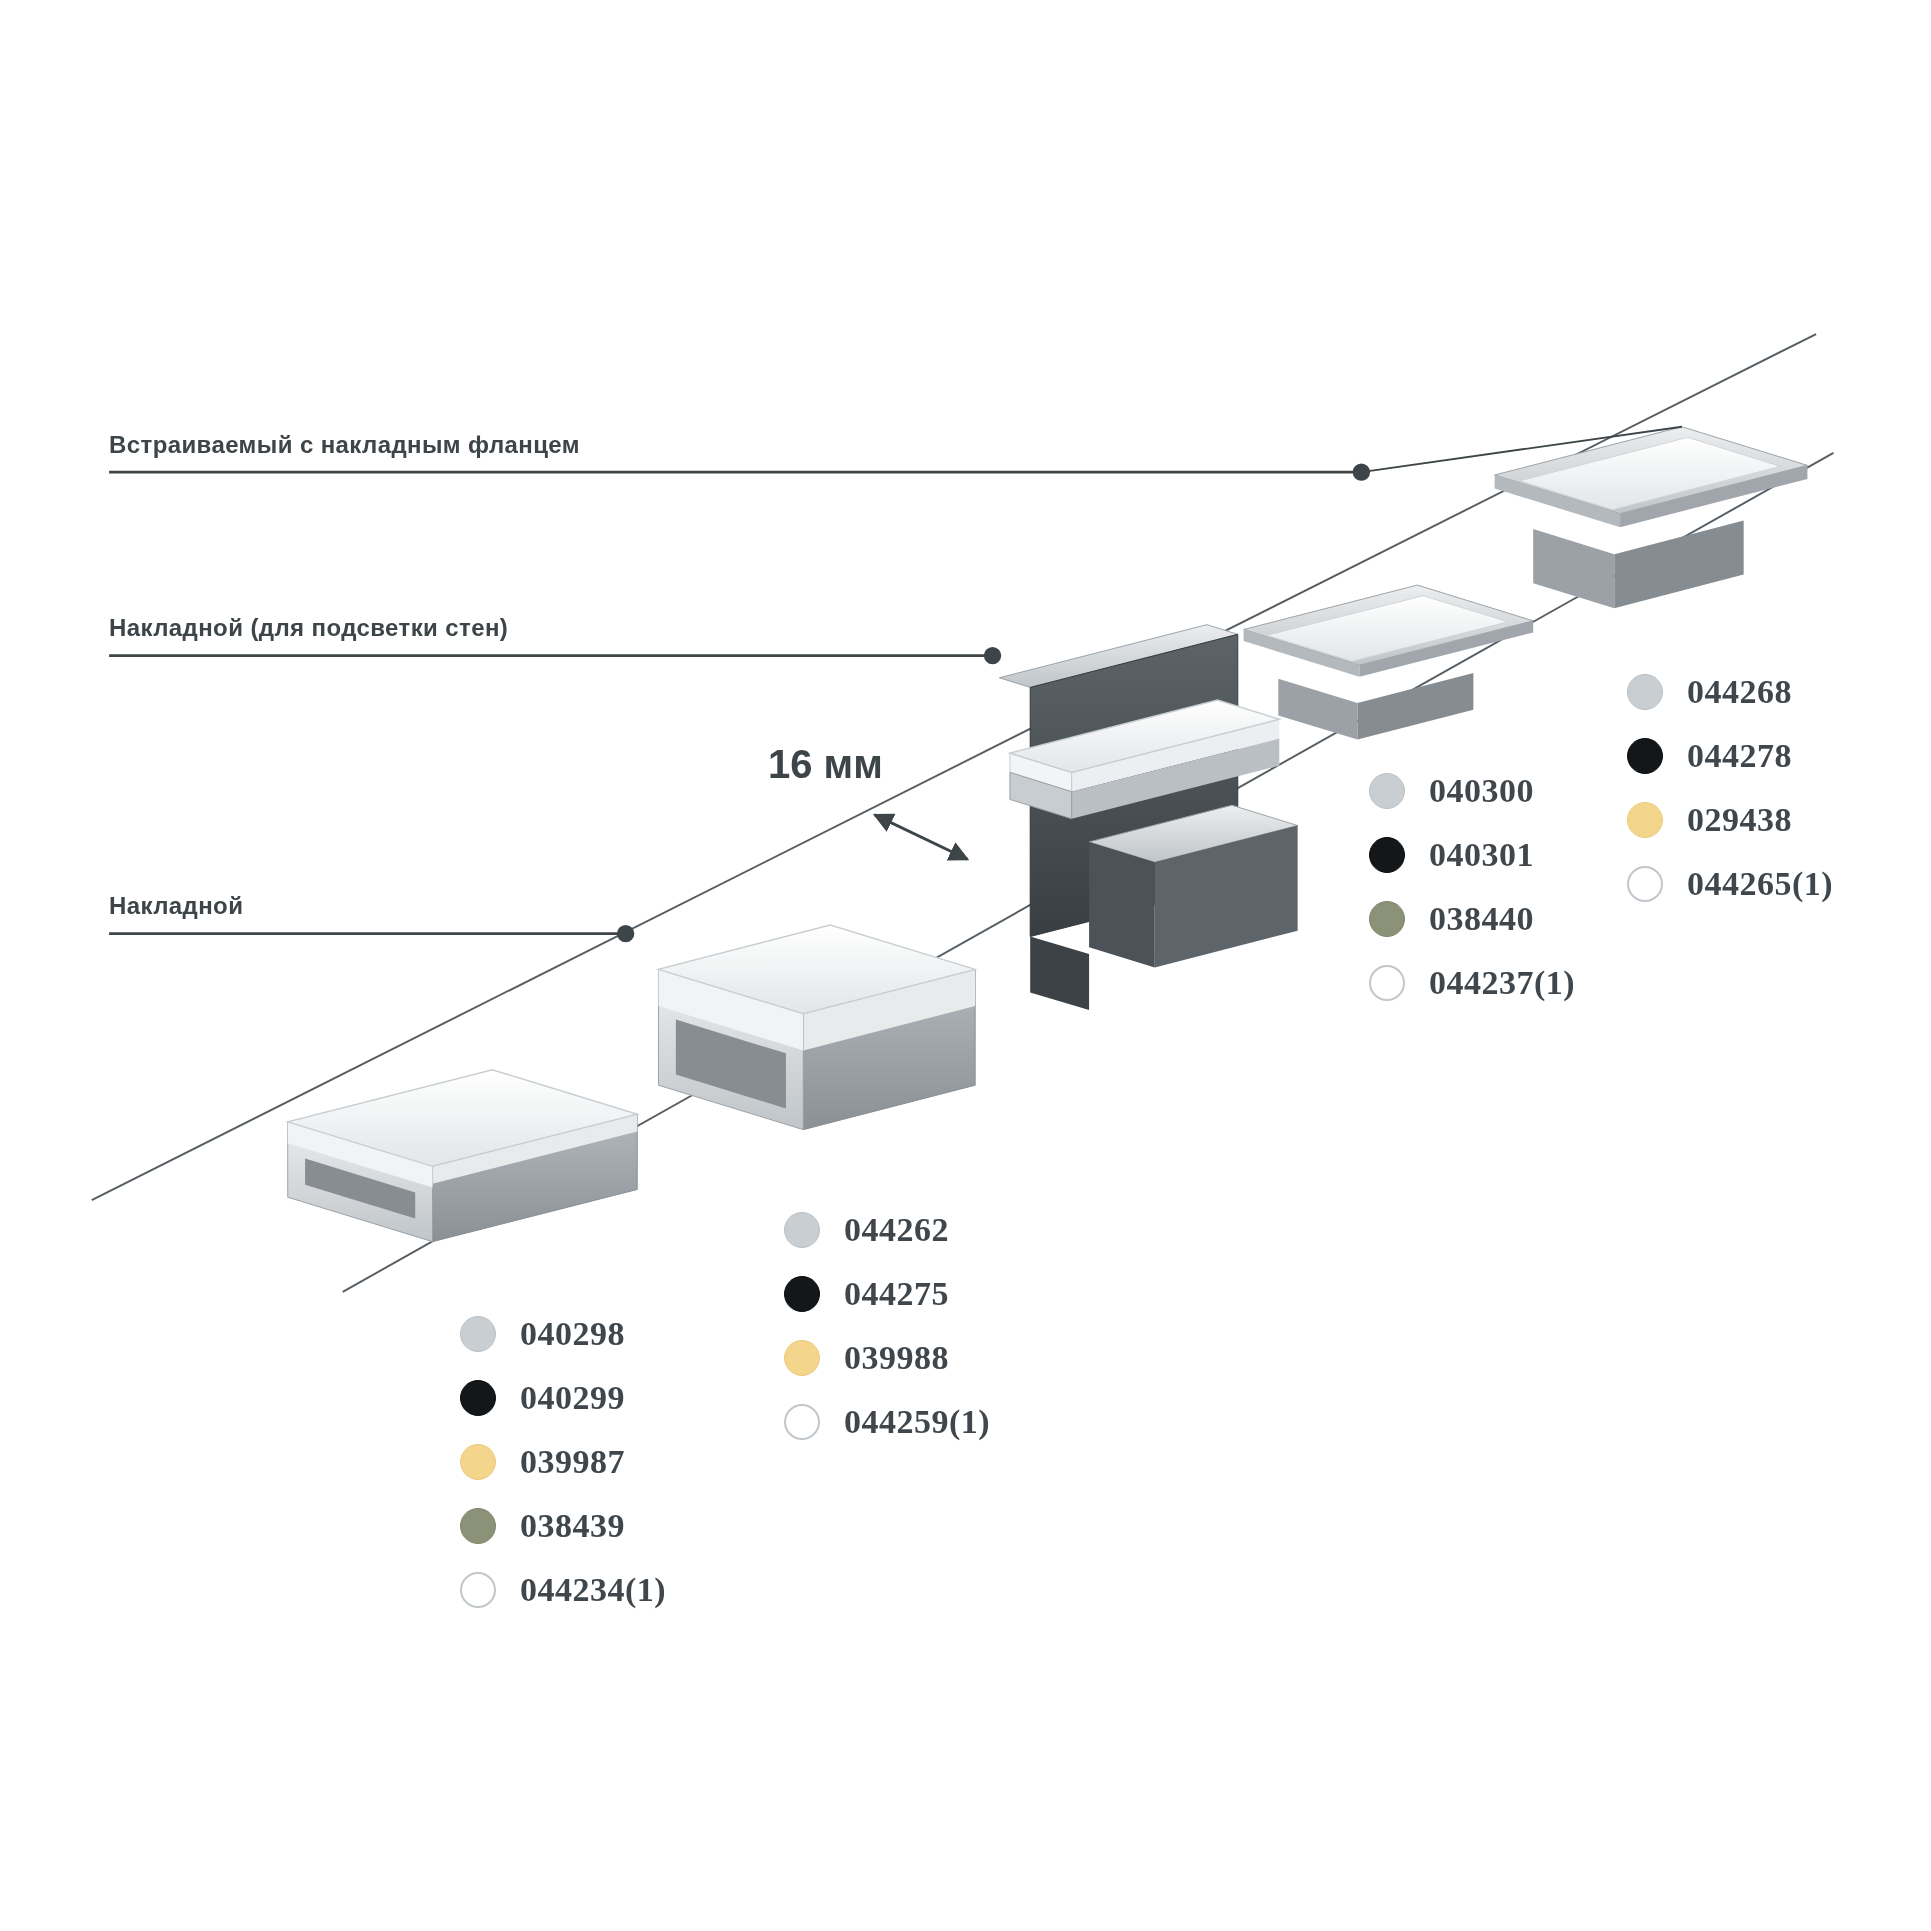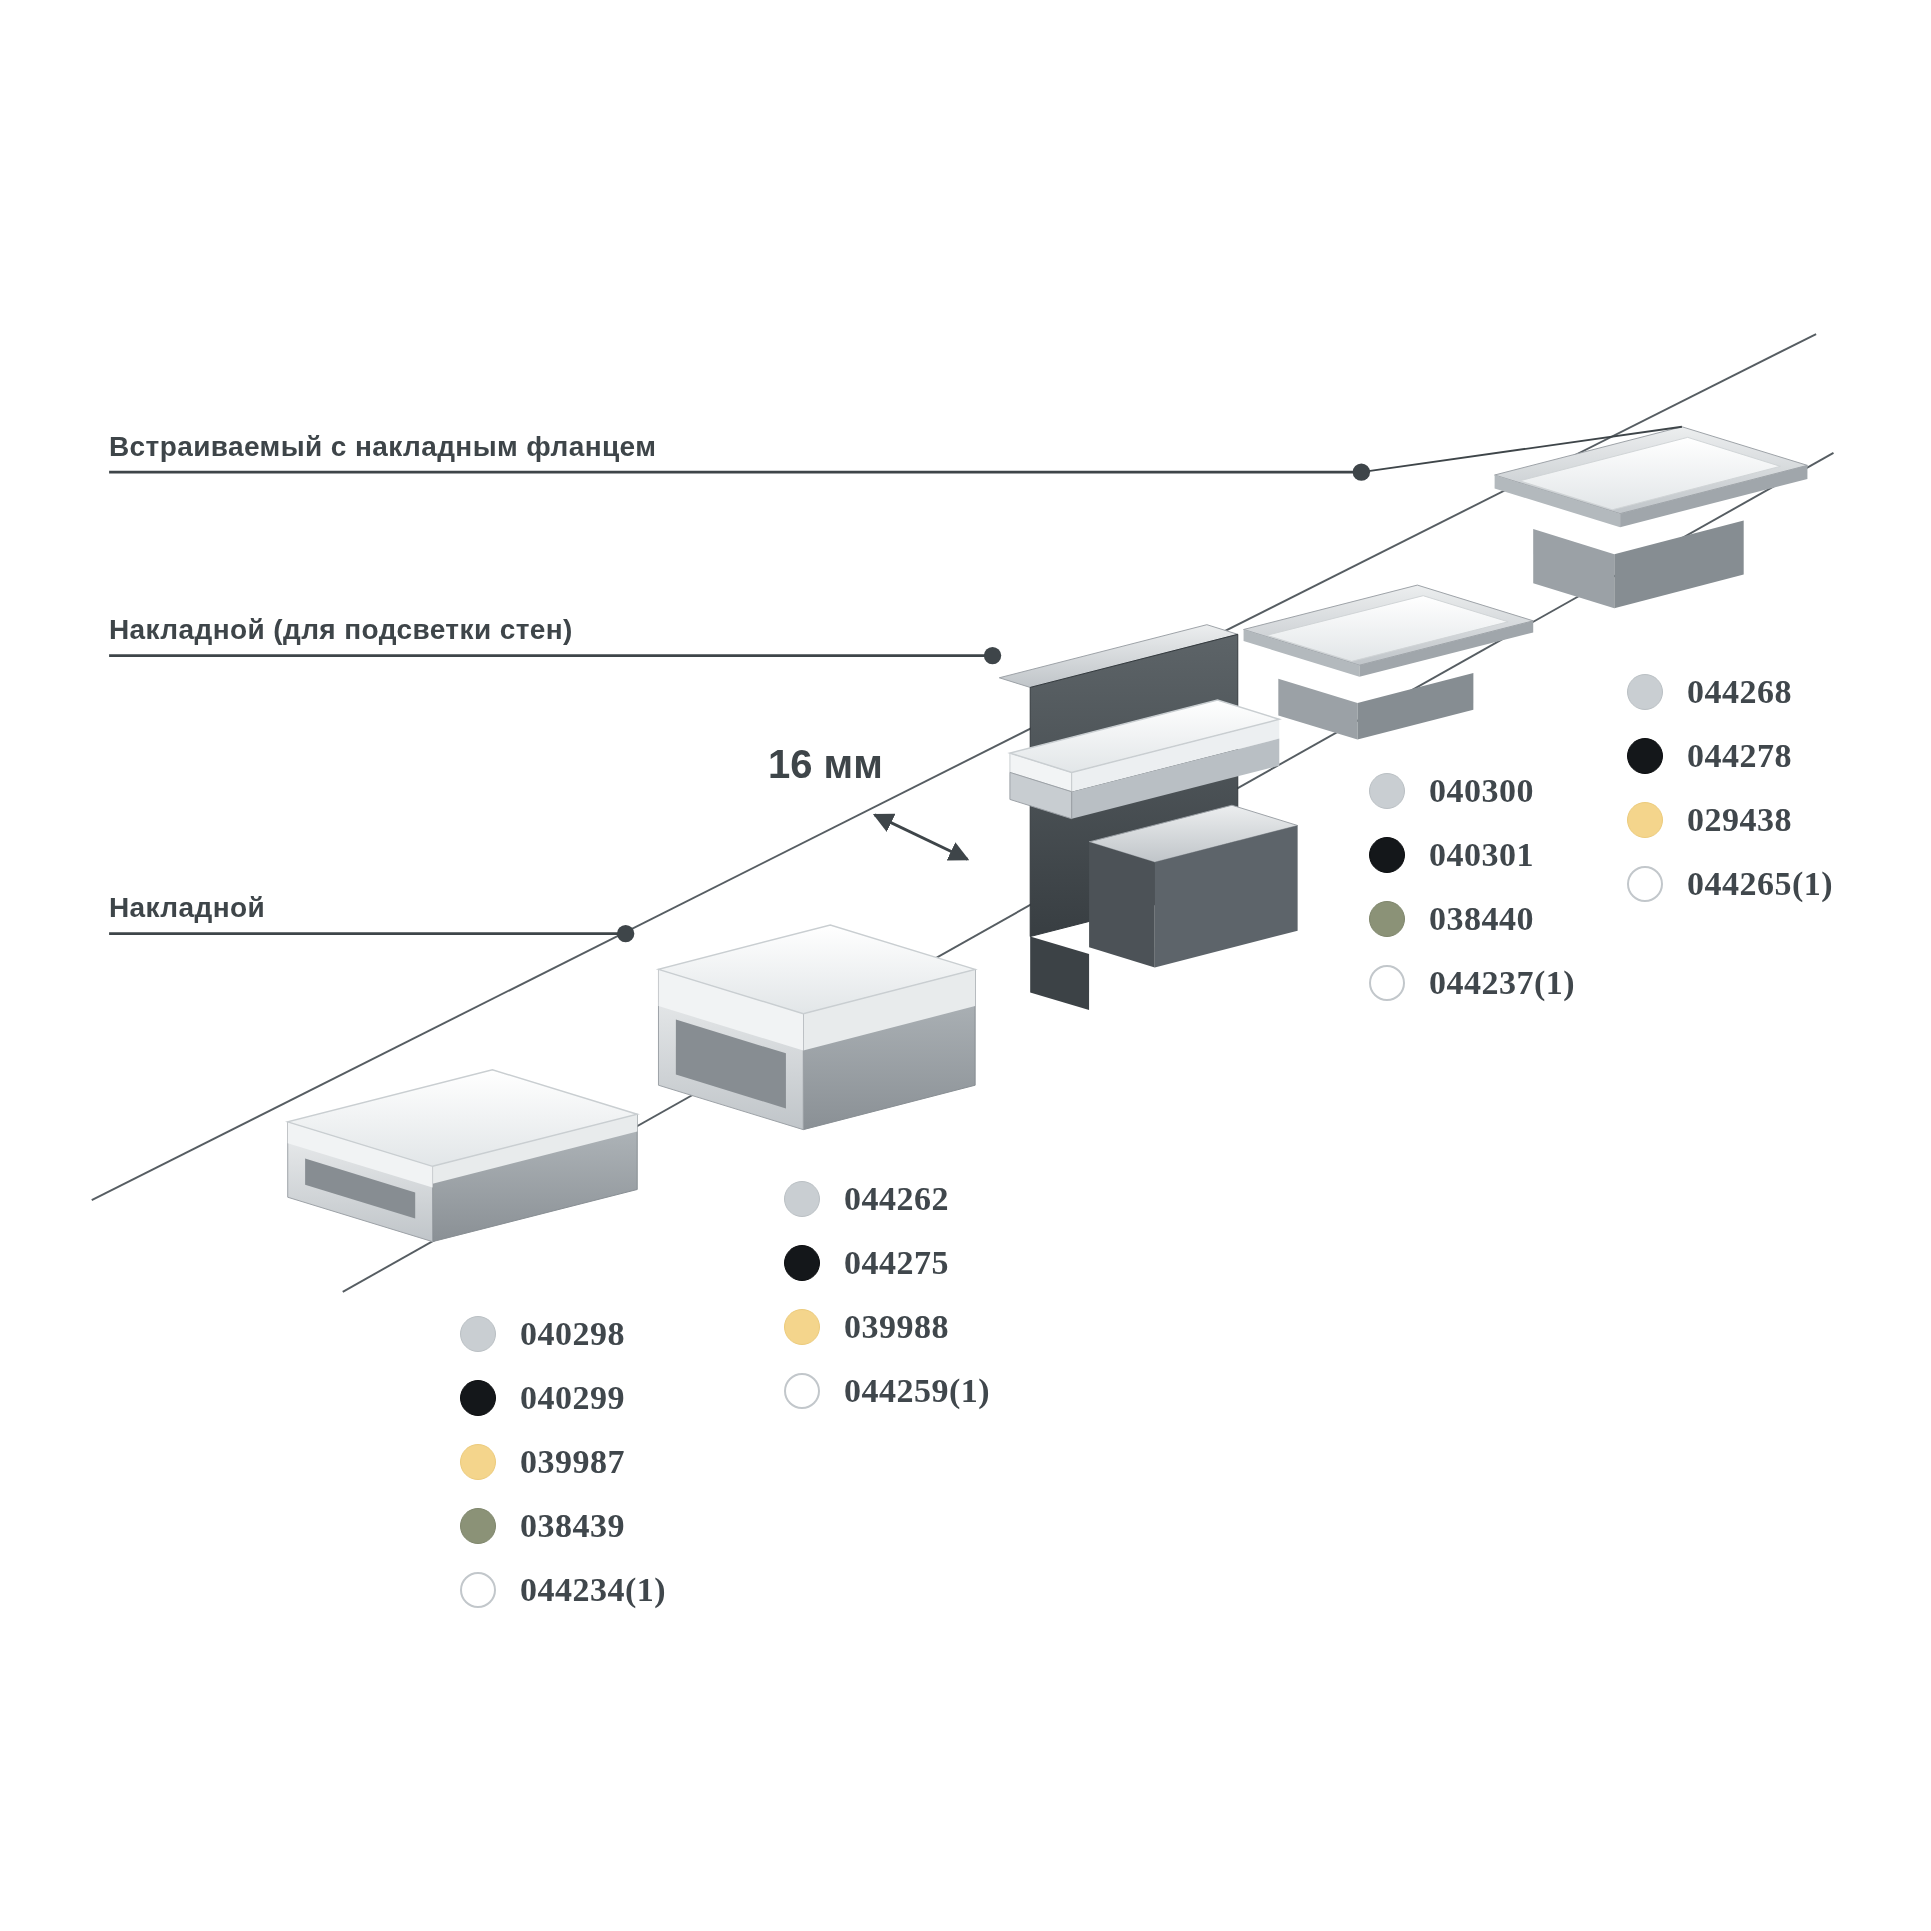--- a/index.html
+++ b/index.html
@@ -2,21 +2,21 @@
 <html><head>
 <meta charset="utf-8">
 <style>
   html,body{margin:0;padding:0;background:#ffffff;}
   .canvas{
     position:relative;width:1931px;height:1931px;background:#ffffff;overflow:hidden;
     font-family:"Liberation Sans", sans-serif;
   }
   svg.scene{position:absolute;left:0;top:0;}
   .label{
-    position:absolute;font-weight:bold;font-size:28px;color:#3e4549;letter-spacing:0.4px;
+    position:absolute;font-weight:bold;font-size:24px;color:#3e4549;letter-spacing:0.4px;
     white-space:nowrap;
   }
   .dim-label{
     position:absolute;font-weight:bold;font-size:40px;color:#3e4549;white-space:nowrap;
   }
   .article-list{position:absolute;display:flex;flex-direction:column;}
   .article-row{display:flex;align-items:center;gap:24px;height:64px;font-family:Liberation Serif, serif;}
   .dot{width:36px;height:36px;border-radius:50%;box-sizing:border-box;flex:0 0 auto;}
   .dot[data-sw="silver"]{background:#c9ced2;border:1.9px solid #bac0c4;}
   .dot[data-sw="black"]{background:#14171a;border:1.9px solid #0b0d0f;}
@@ -148,21 +148,21 @@
     <div class="article-row">
       <span class="dot" data-sw="olive"></span>
       <span class="code">038439</span>
     </div>
     <div class="article-row">
       <span class="dot" data-sw="white"></span>
       <span class="code">044234(1)</span>
     </div>
   </div>
 
-  <div class="article-list" style="left:784px;top:1167px">
+  <div class="article-list" style="left:784px;top:1198px">
     <div class="article-row">
       <span class="dot" data-sw="silver"></span>
       <span class="code">044262</span>
     </div>
     <div class="article-row">
       <span class="dot" data-sw="black"></span>
       <span class="code">044275</span>
     </div>
     <div class="article-row">
       <span class="dot" data-sw="gold"></span>

